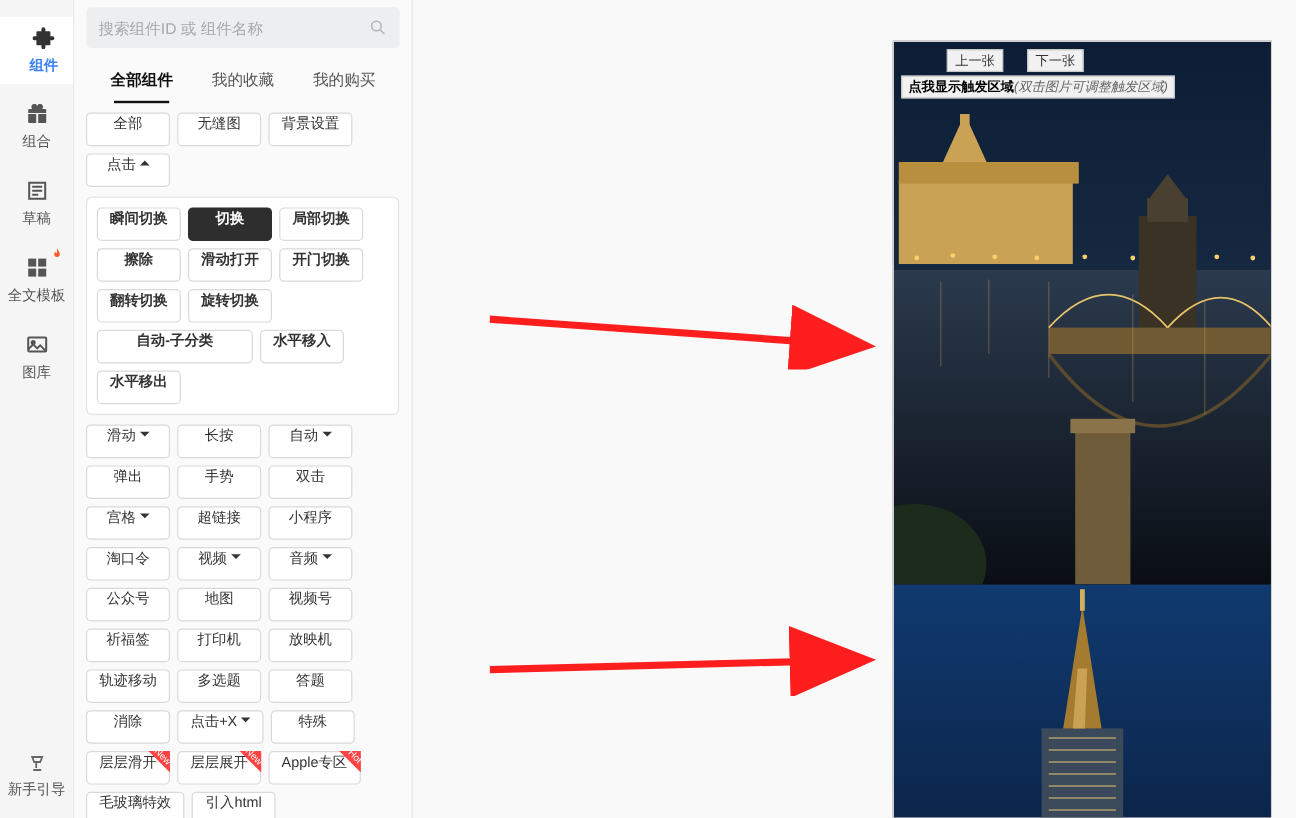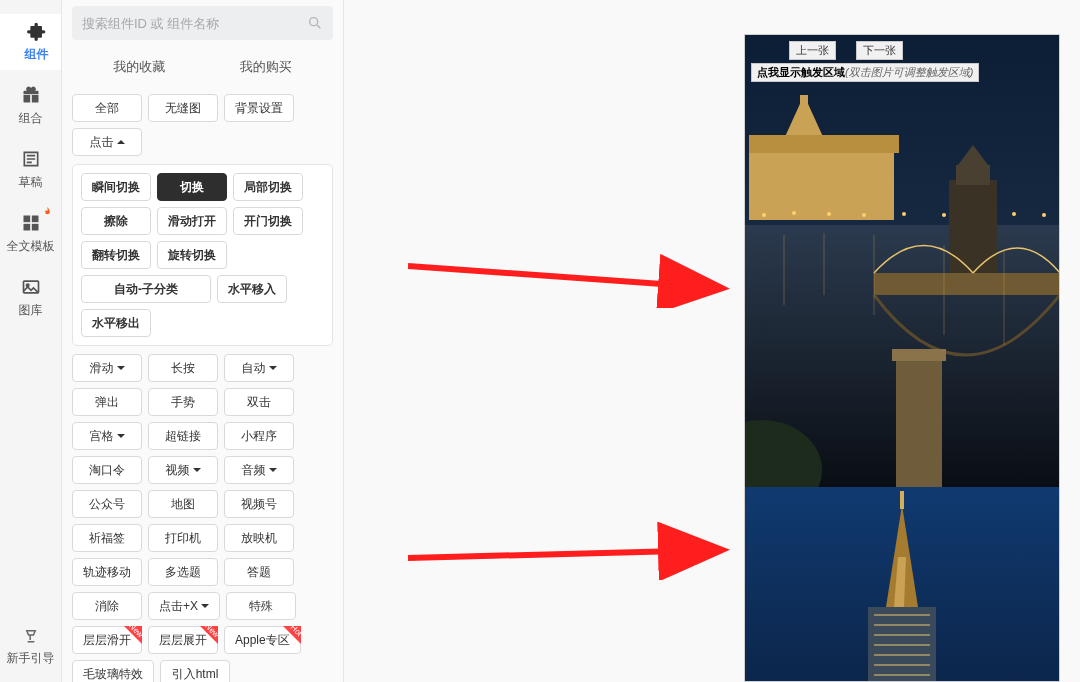--- a/index.html
+++ b/index.html
@@ -67,21 +67,21 @@
 }
 .filter-block.boxed {
   border: 1px solid #e3e3e3; border-radius: 5px; padding: 8px;
   background: #fff;
   font-weight: bold;
 }
 .chip {
   min-width: 70px; height: 28px; padding: 0 10px;
   border: 1px solid #d9d9d9; border-radius: 4px; background: #fff;
   font-size: 12px; color: #333; display: inline-flex;
-  align-items: center; justify-content: center; cursor: pointer;
+  align-items: flex-start; justify-content: center; cursor: pointer;
   white-space: nowrap; position: relative;
 }
 .chip.wide { min-width: 130px; }
 .chip.dark { background: #2e2e2e; color: #fff; border-color: #2e2e2e; }
 .chip .caret::after { content: ""; display: inline-block; margin-left: 3px;
   border: 4px solid transparent; border-top-color: currentColor;
   transform: translateY(2px); }
 .chip .caret-up::after { content: ""; display: inline-block; margin-left: 3px;
   border: 4px solid transparent; border-bottom-color: currentColor;
   transform: translateY(-2px); }
@@ -212,20 +212,21 @@
     <input class="search-input" placeholder="搜索组件ID 或 组件名称" style="">
     <span class="search-icon">
       <svg width="16" height="16" viewBox="0 0 24 24" fill="none" stroke="currentColor" stroke-width="2">
           <circle cx="10" cy="10" r="6"></circle>
           <path d="m20 20-5-5"></path>
         </svg>
     </span>
   </div>
 
   <div class="tabs">
+    <div class="tab active"><span>全部组件</span></div>
     <div class="tab"><span>我的收藏</span></div>
     <div class="tab"><span>我的购买</span></div>
   </div>
 
   <div class="scrollzone">
 
     <div class="filter-block">
       <div class="chip">
           <span>全部</span>
         </div>

